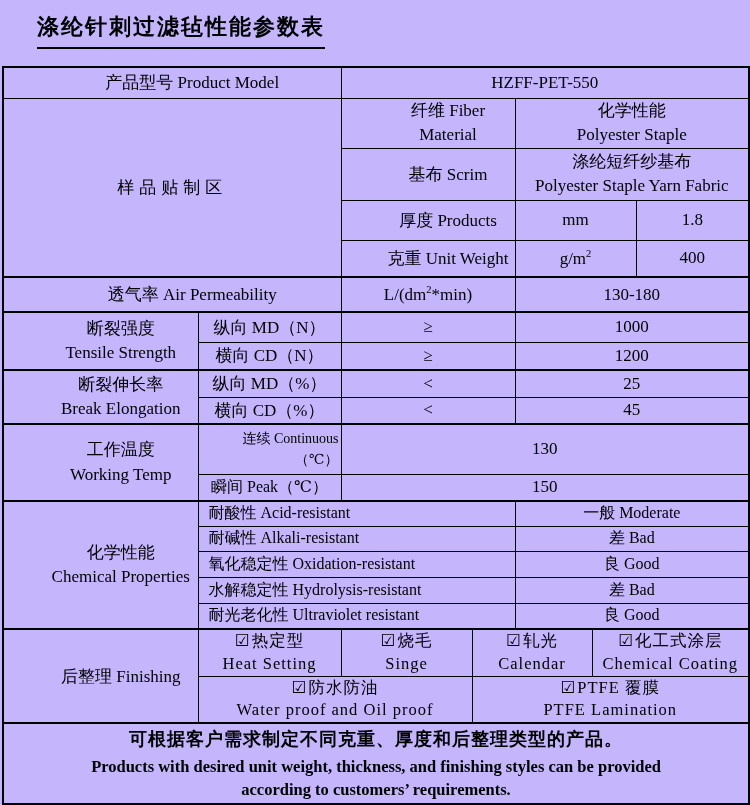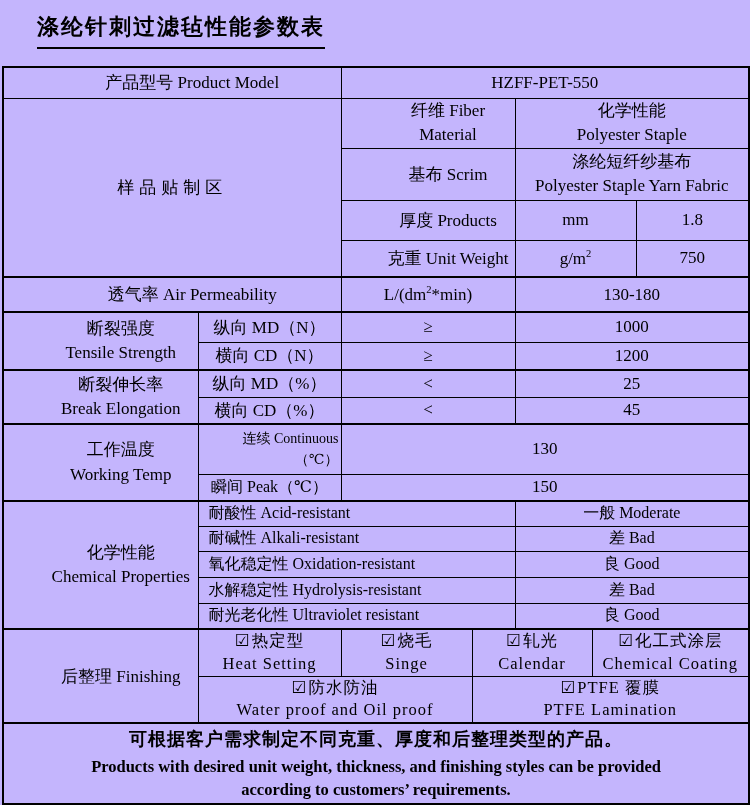--- a/index.html
+++ b/index.html
@@ -72,21 +72,21 @@
 
     <tr style="height:40px">
       <td class="b" colspan="2">厚度 Products</td>
       <td colspan="2">mm</td>
       <td>1.8</td>
     </tr>
 
     <tr style="height:37px">
       <td class="b" colspan="2">克重 Unit Weight</td>
       <td colspan="2"><span>g/m</span><sup>2</sup></td>
-      <td>750</td>
+      <td>400</td>
     </tr>
 
     <tr class="sec" style="height:35px">
       <td class="b" colspan="2">透气率 Air Permeability</td>
       <td colspan="2"><span>L/(dm</span><sup>2</sup><span>*min)</span></td>
       <td colspan="3">130-180</td>
     </tr>
 
     <tr class="sec" style="height:30px">
       <td class="b ln" rowspan="2">

